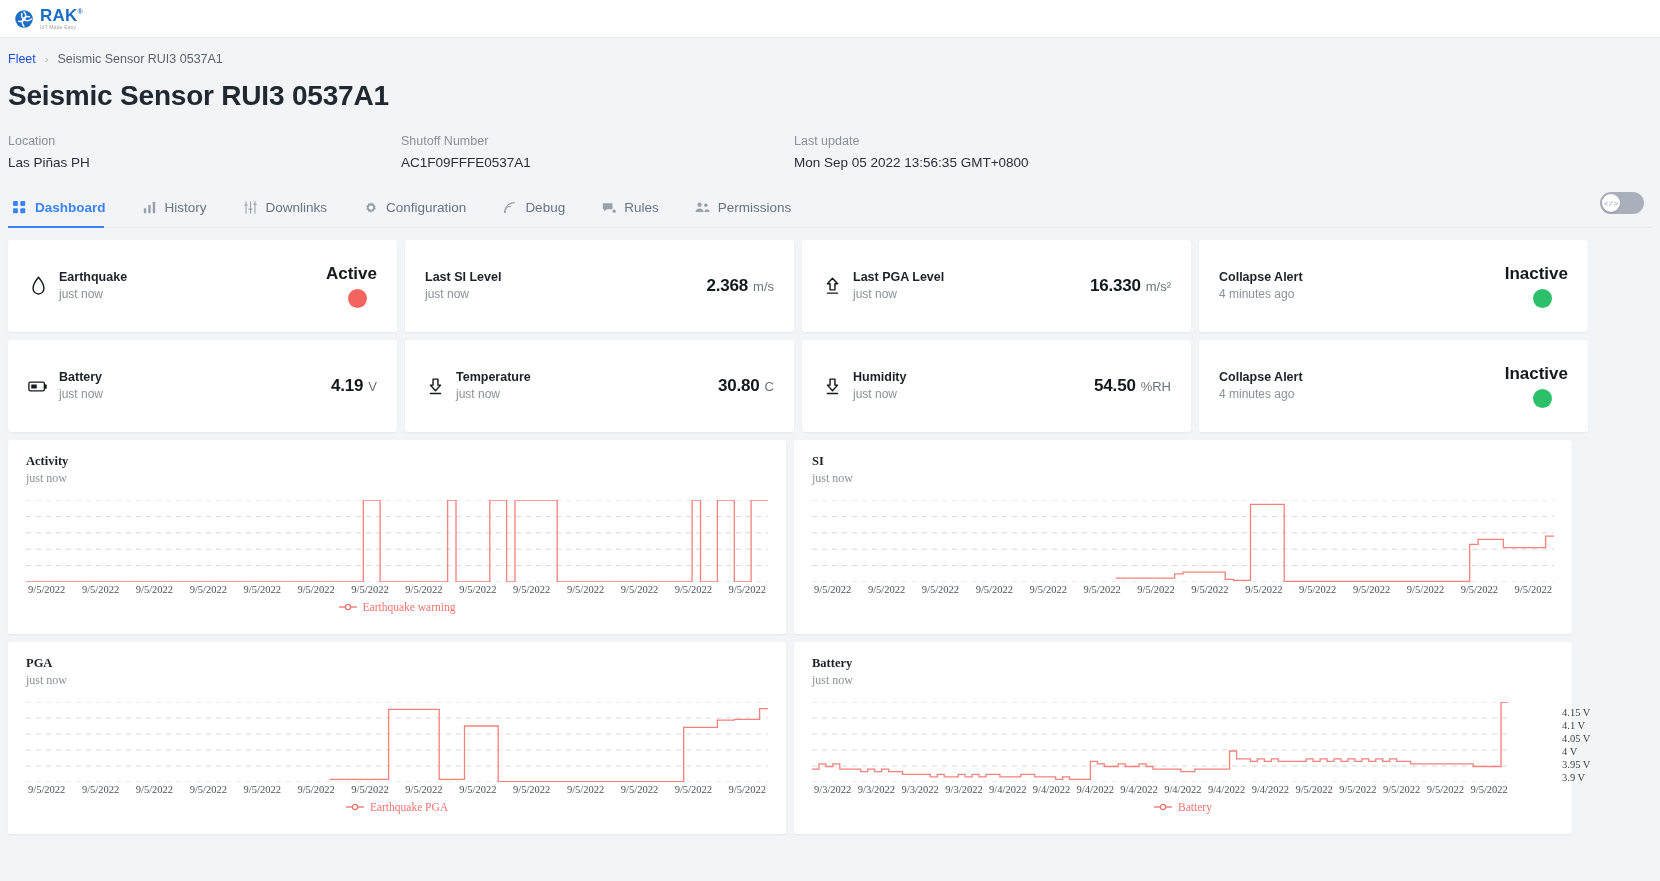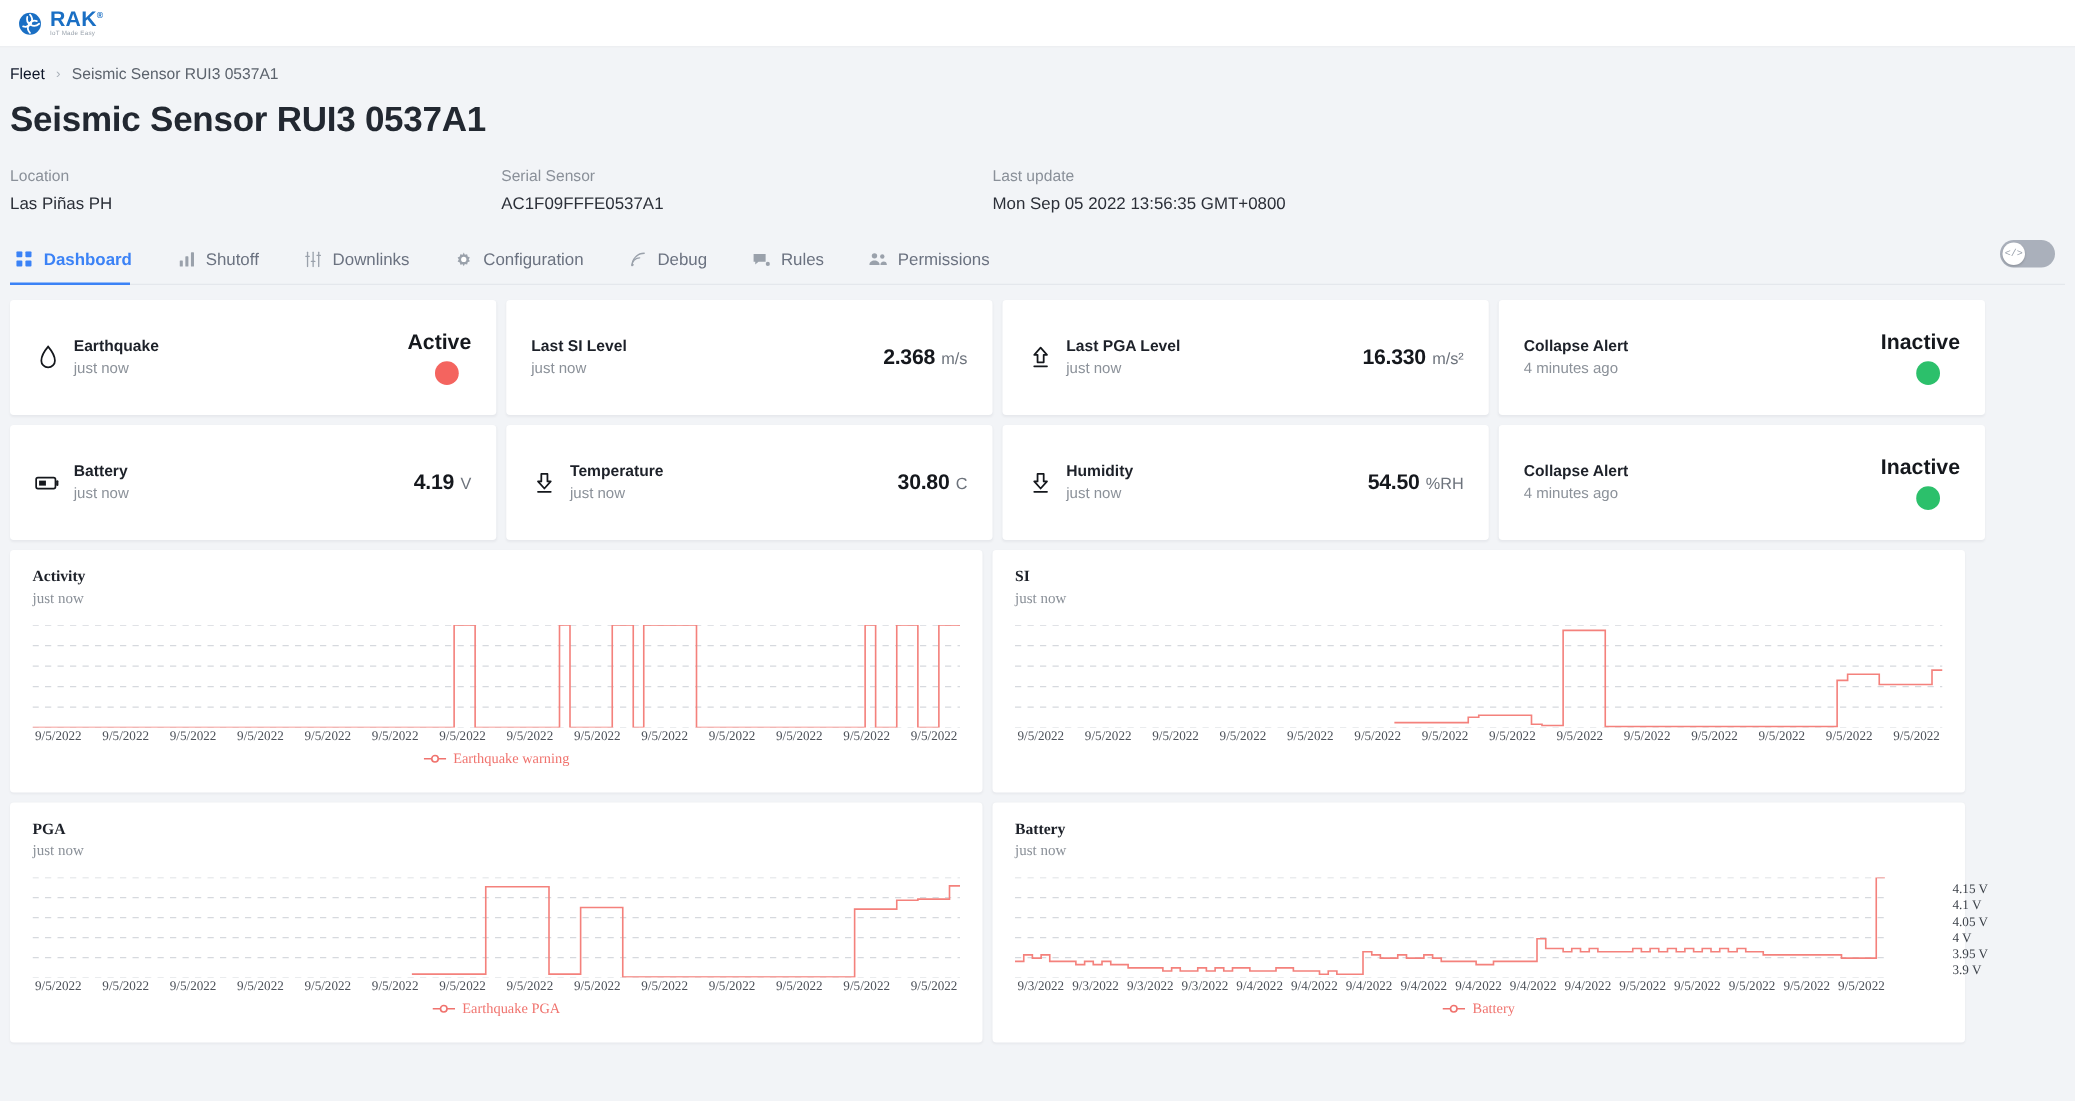--- a/index.html
+++ b/index.html
@@ -24,21 +24,21 @@
   .logo-text sup { font-size: 7px; vertical-align: super; }
   .logo-sub { font-size: 5px; color: #9aa3ad; letter-spacing: .2px; margin-top: 1px;}
 
   
   .content { padding: 0 8px; }
   .crumbs {
     display: flex; align-items: center; gap: 9px;
     font-size: 12.5px; color: #7a818c; padding: 14px 0 6px 0;
   }
   .crumbs .sep { font-size: 11px; color: #a9b0b9; }
-  .crumb-link { color: #0f172a; }
+  .crumb-link { color: #1d4ed8; }
   .crumb-current { color: #5b626c; }
 
   h1.page-title {
     font-size: 28px; font-weight: 700; color: #222831;
     letter-spacing: -.2px; margin: 8px 0 0 0;
   }
 
   .meta-row { display: flex; margin-top: 22px; }
   .meta-col { }
   .meta-col:nth-child(1) { width: 393px; }
@@ -151,21 +151,21 @@
     </div>
 
     <h1 class="page-title">Seismic Sensor RUI3 0537A1</h1>
 
     <div class="meta-row">
       <div class="meta-col">
         <div class="meta-label">Location</div>
         <div class="meta-value">Las Piñas PH</div>
       </div>
       <div class="meta-col">
-        <div class="meta-label">Serial Sensor</div>
+        <div class="meta-label">Shutoff Number</div>
         <div class="meta-value">AC1F09FFFE0537A1</div>
       </div>
       <div class="meta-col">
         <div class="meta-label">Last update</div>
         <div class="meta-value">Mon Sep 05 2022 13:56:35 GMT+0800</div>
       </div>
     </div>
 
     <div class="tabbar">
       <div class="tab active">
@@ -180,21 +180,21 @@
         <span>Dashboard</span>
       </div>
       <div class="tab">
         <span class="ic">
           <svg width="13" height="13" viewBox="0 0 16 16" fill="#9aa1ab">
               <rect x="1" y="9" width="3" height="6" rx=".6"></rect>
               <rect x="6.5" y="5" width="3" height="10" rx=".6"></rect>
               <rect x="12" y="1" width="3" height="14" rx=".6"></rect>
             </svg>
         </span>
-        <span>Shutoff</span>
+        <span>History</span>
       </div>
       <div class="tab">
         <span class="ic">
           <svg width="13" height="13" viewBox="0 0 16 16" stroke="#9aa1ab" stroke-width="1.3" fill="none" stroke-linecap="round">
             <line x1="2.5" y1="1" x2="2.5" y2="15"></line>
               <line x1="8" y1="1" x2="8" y2="15"></line>
               <line x1="13.5" y1="1" x2="13.5" y2="15"></line>
             <line x1="0.8" y1="5" x2="4.2" y2="5"></line>
               <line x1="6.3" y1="10" x2="9.7" y2="10"></line>
               <line x1="11.8" y1="4" x2="15.2" y2="4"></line>

